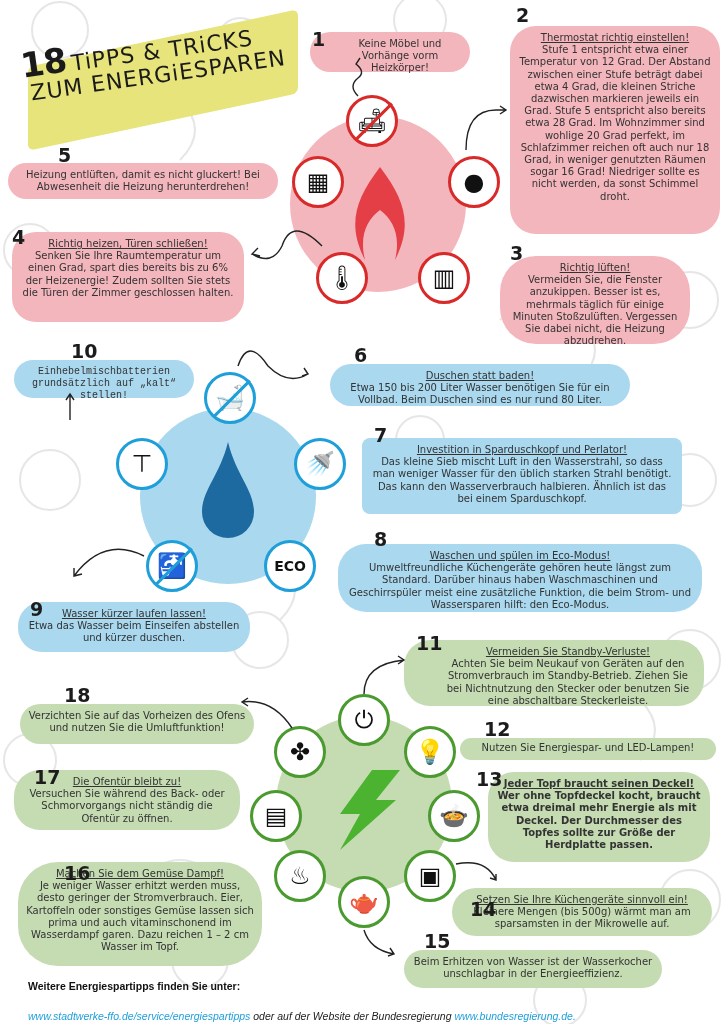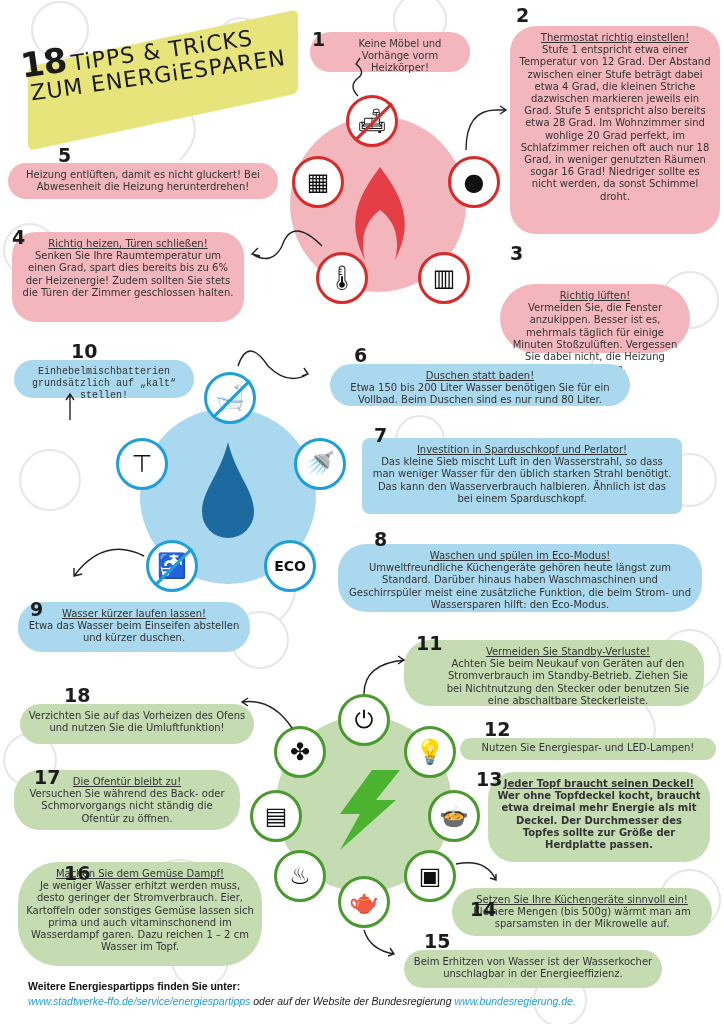--- a/index.html
+++ b/index.html
@@ -24,21 +24,21 @@
   .hub{position:absolute;border-radius:50%;}
   .icirc{position:absolute;width:52px;height:52px;border-radius:50%;background:#fff;box-sizing:border-box;
          display:flex;align-items:center;justify-content:center;font-size:24px;color:#111;}
   .ired{border:3px solid #d92a2a;}
   .iblue{border:3px solid #1e9fd9;}
   .igreen{border:3px solid #4a9a2f;}
   .slash::after{content:"";position:absolute;left:50%;top:-2px;width:3px;height:52px;
                 background:#d92a2a;transform:rotate(45deg);}
   .slashb::after{background:#1e9fd9;}
   .footer{position:absolute;left:28px;top:980px;font-family:"Liberation Sans",sans-serif;font-size:10.5px;}
-  .footer .fh{font-weight:bold;color:#111;display:block;margin-bottom:3px;}
+  .footer .fh{font-weight:bold;color:#111;display:block;margin-bottom:18px;}
   .footer a{color:#1e9fd9;text-decoration:none;font-style:italic;}
   .footer .mid{font-style:italic;color:#222;}
   svg.arrow{position:absolute;overflow:visible;}
 </style>
 </head>
 <body>
 
 <svg class="bgpat" width="724" height="1024">
   <g fill="none" stroke="#777" stroke-width="2">
     <circle cx="60" cy="30" r="28"></circle>
@@ -85,21 +85,21 @@
   <span>Keine Möbel und Vorhänge vorm Heizkörper!</span>
 </div>
 <div class="num" style="left:312px;top:28px;">1</div>
 
 <div class="bubble pink" style="left:510px;top:26px;width:210px;height:208px;border-radius:26px;">
   <span class="h">Thermostat richtig einstellen!</span>
   <span>Stufe 1 entspricht etwa einer Temperatur von 12 Grad. Der Abstand zwischen einer Stufe beträgt dabei etwa 4 Grad, die kleinen Striche dazwischen markieren jeweils ein Grad. Stufe 5 entspricht also bereits etwa 28 Grad. Im Wohnzimmer sind wohlige 20 Grad perfekt, im Schlafzimmer reichen oft auch nur 18 Grad, in weniger genutzten Räumen sogar 16 Grad! Niedriger sollte es nicht werden, da sonst Schimmel droht.</span>
 </div>
 <div class="num" style="left:516px;top:4px;">2</div>
 
-<div class="bubble pink" style="left:500px;top:256px;width:190px;height:69px;border-radius:36px;margin-top:28px;">
+<div class="bubble pink" style="left:500px;top:256px;width:190px;height:88px;border-radius:36px;">
   <span class="h">Richtig lüften!</span>
   <span>Vermeiden Sie, die Fenster anzukippen. Besser ist es, mehrmals täglich für einige Minuten Stoßzulüften. Vergessen Sie dabei nicht, die Heizung abzudrehen.</span>
 </div>
 <div class="num" style="left:510px;top:242px;">3</div>
 
 <div class="bubble pink" style="left:8px;top:163px;width:270px;height:36px;border-radius:20px;">
   <span>Heizung entlüften, damit es nicht gluckert! Bei Abwesenheit die Heizung herunterdrehen!</span>
 </div>
 <div class="num" style="left:58px;top:144px;">5</div>
 

